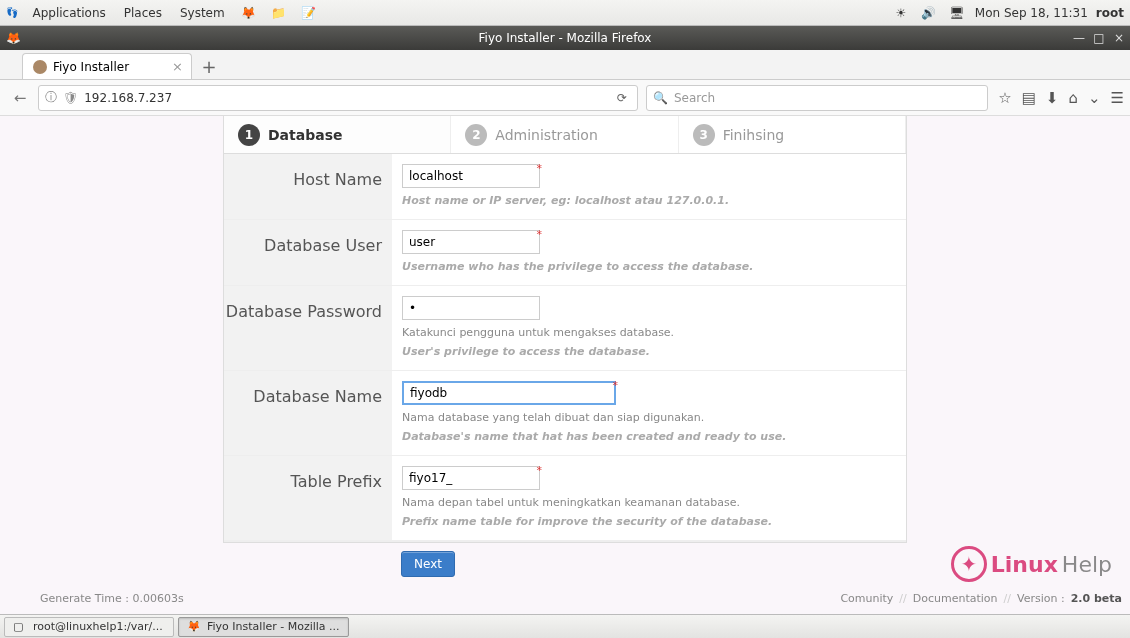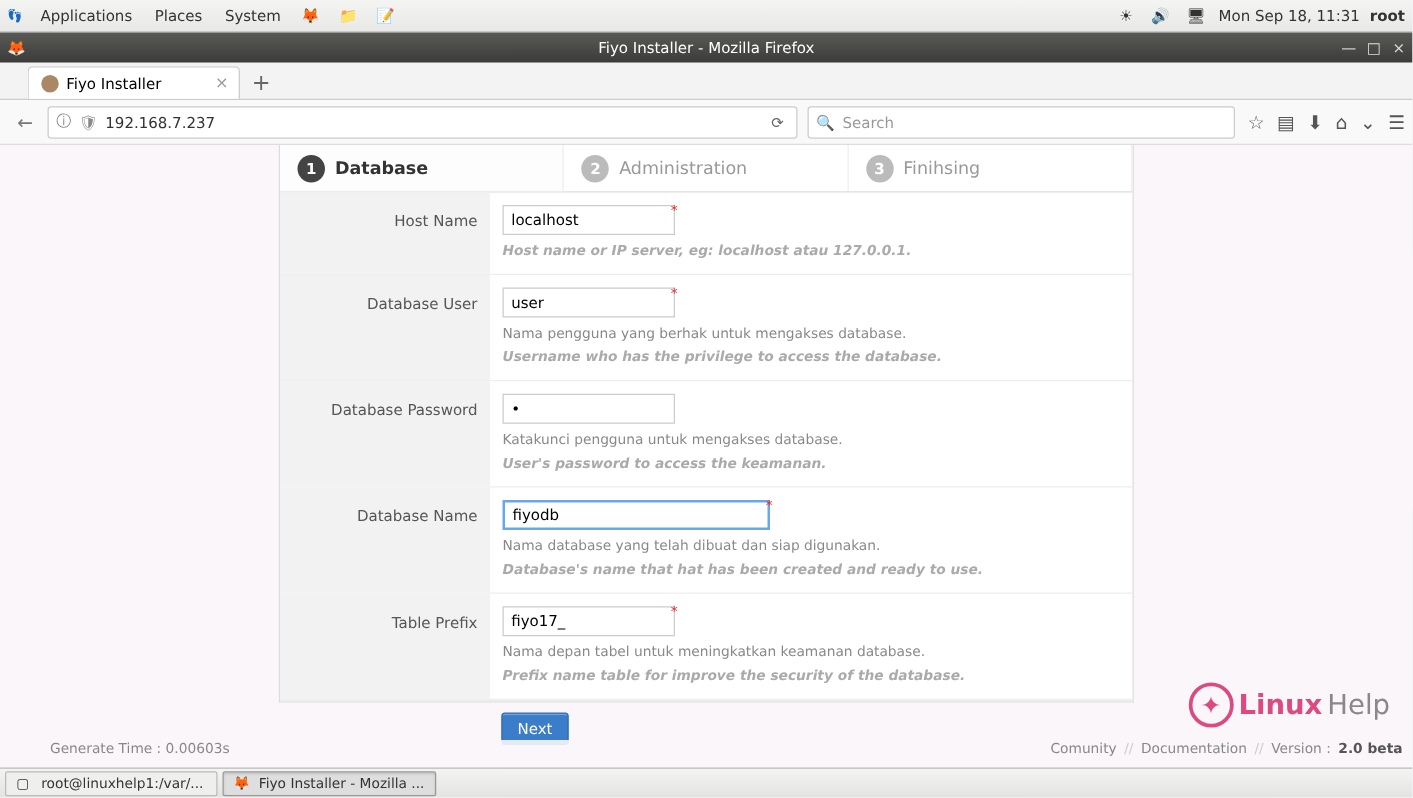--- a/index.html
+++ b/index.html
@@ -43,21 +43,21 @@
 .installer { width: 684px; margin: 0 auto; background: #fff; border: 1px solid #ddd; border-top: none; }
 
 
 .steps { display: flex; height: 38px; border-bottom: 1px solid #ddd; }
 .step { flex: 1; display: flex; align-items: center; padding: 0 14px; gap: 8px; font-size: 14px; color: #999; border-right: 1px solid #eee; }
 .step.active { color: #333; background: #fdfdfd; }
 .step .num { width: 22px; height: 22px; border-radius: 50%; background: #bbb; color: #fff; display: flex; align-items: center; justify-content: center; font-size: 12px; font-weight: bold; }
 .step.active .num { background: #444; }
 .step.active .label { font-weight: bold; }
 .row { display: flex; border-bottom: 1px solid #eee; }
-.row .lbl { width: 168px; background: #f2f2f2; text-align: right; padding: 16px 10px 0 0; font-size: 12px; color: #555; }
+.row .lbl { width: 168px; background: #f2f2f2; text-align: right; padding: 16px 10px 0 0; font-size: 16px; color: #555; }
 .row .fld { flex: 1; padding: 10px 12px 12px 10px; }
 .row .fld input { width: 138px; height: 24px; border: 1px solid #ccc; padding: 0 6px; font-size: 12px; }
 .row .fld input.wide { width: 214px; border: 2px solid #6aa7e8; }
 .input-wrap { position: relative; display: inline-block; }
 .req-star { position: absolute; top: -2px; right: -2px; color: #d33; font-size: 11px; }
 .hint1 { font-size: 11px; color: #888; margin-top: 6px; }
 .hint2 { font-size: 11px; color: #aaa; font-style: italic; margin-top: 6px; font-weight: bold; }
 
 
 .next-btn { display: inline-block; background: #3b7dc9; color: #fff; border: 1px solid #2f6bb0; border-radius: 3px; padding: 5px 12px; font-size: 12px; margin: 8px 0 8px 178px; box-shadow: inset 0 1px 0 rgba(255,255,255,0.3); position: relative; }
@@ -172,33 +172,32 @@
       </div>
     </div>
 
     <div class="row">
       <div class="lbl">Database User</div>
       <div class="fld">
         <span class="input-wrap">
           <input value="user" style="">
           <span class="req-star">*</span>
         </span>
-        <div class="hint1">Nama pengguna yang berhak untuk mengakses database.</div>
         <div class="hint2">Username who has the privilege to access the database.</div>
       </div>
     </div>
 
     <div class="row">
       <div class="lbl">Database Password</div>
       <div class="fld">
         <span class="input-wrap">
           <input value="•" style="">
         </span>
         <div class="hint1">Katakunci pengguna untuk mengakses database.</div>
-        <div class="hint2">User's password to access the keamanan.</div>
+        <div class="hint2">User's privilege to access the database.</div>
       </div>
     </div>
 
     <div class="row">
       <div class="lbl">Database Name</div>
       <div class="fld">
         <span class="input-wrap">
           <input class="wide" value="fiyodb" style="">
           <span class="req-star">*</span>
         </span>

